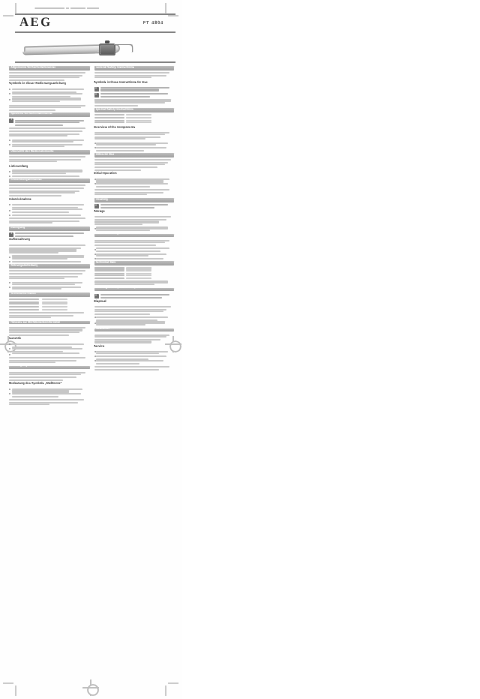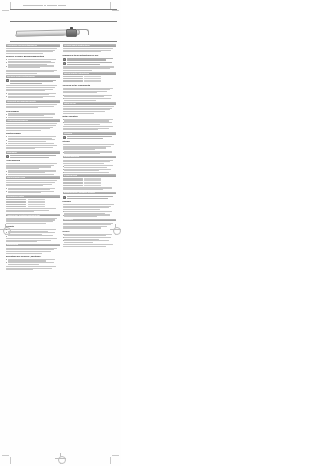--- a/index.html
+++ b/index.html
@@ -134,20 +134,24 @@
       <i></i>
     </div>
 
   <div class="slug" id="slug">
       <span class="w" style="width: 20px;"></span>
       <span class="w" style="width: 2px;"></span>
       <span class="w" style="width: 10px;"></span>
       <span class="w" style="width: 8px;"></span>
     </div>
 
+  <div class="hdr">
+    <div class="logo">AEG</div>
+    <div class="model">FT 4804</div>
+  </div>
   <div class="rule" style="top:9px;"></div>
   <div class="rule" style="top:21px;"></div>
 
   <div class="fig">
     <div class="iron-body"></div>
     <div class="iron-plate"></div>
     <div class="iron-hinge"></div>
     <div class="iron-sw"></div>
     <div class="iron-cord"></div>
   </div>

